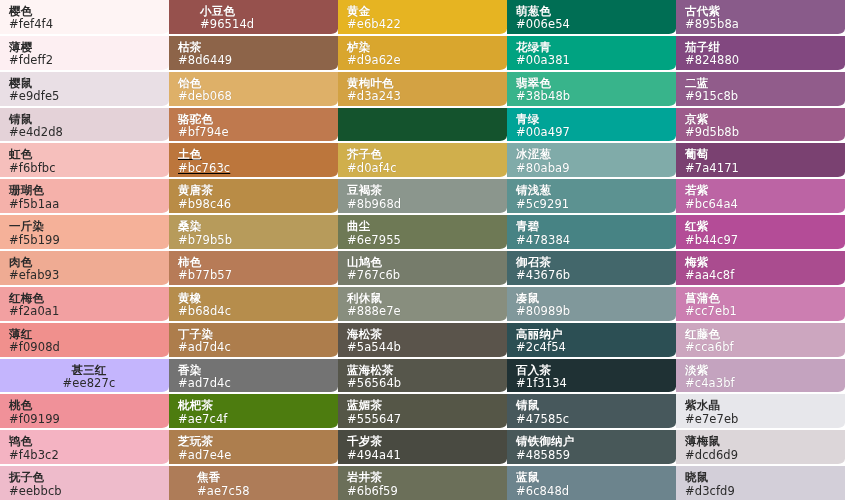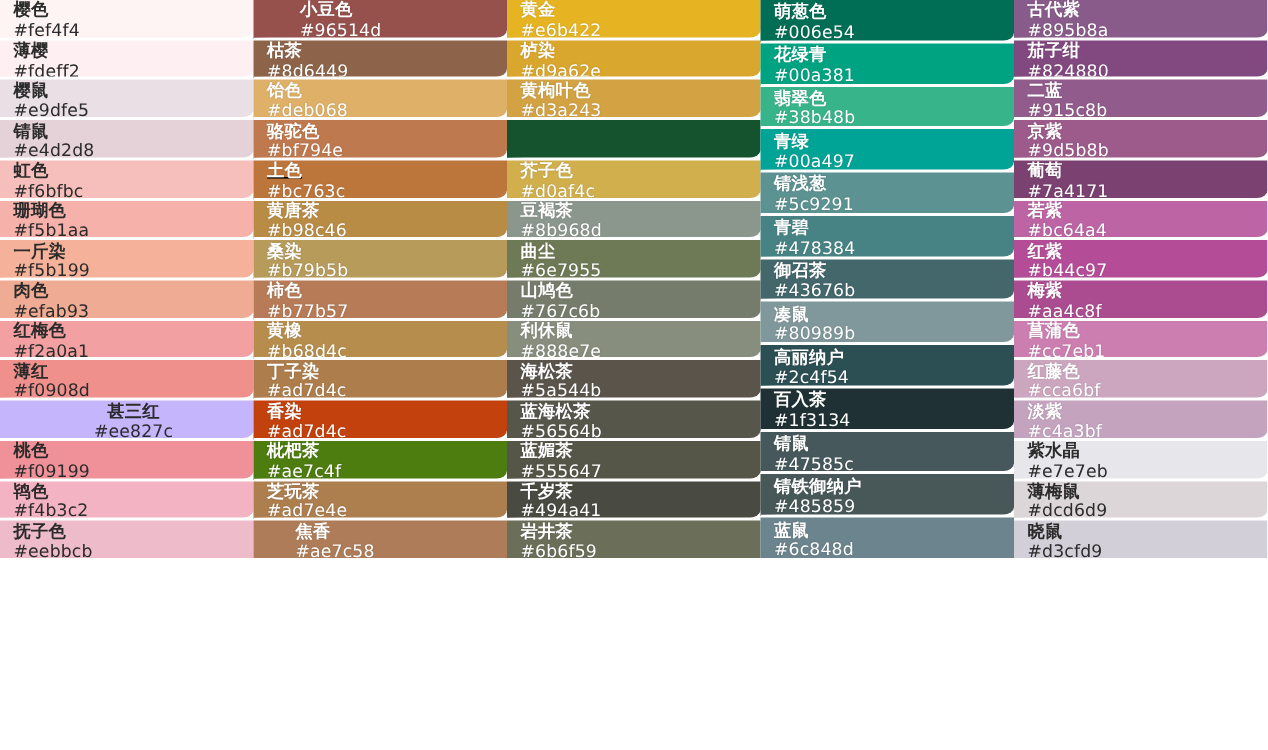--- a/index.html
+++ b/index.html
@@ -10,21 +10,21 @@
   }
   body {
     width: 845px;
     height: 500px;
     overflow: hidden;
     font-family: "DejaVu Sans", "Liberation Sans", sans-serif;
   }
 
   #palette-grid {
     width: 845px;
-    height: 372px;
+    height: 500px;
     display: flex;
     flex-direction: row;
     background: #ffffff;
   }
 
   .palette-column {
     flex: 1 1 0;
     display: flex;
     flex-direction: column;
     min-width: 0;
@@ -172,21 +172,21 @@
         <div class="swatch-hex">#b77b57</div>
       </div>
       <div class="swatch light-text" style="background: rgb(182, 141, 76);">
         <div class="swatch-name">黄橡</div>
         <div class="swatch-hex">#b68d4c</div>
       </div>
       <div class="swatch light-text" style="background: rgb(173, 125, 76);">
         <div class="swatch-name">丁子染</div>
         <div class="swatch-hex">#ad7d4c</div>
       </div>
-      <div class="swatch light-text" style="background: #c2410c;">
+      <div class="swatch light-text" style="background: #737373;">
         <div class="swatch-name">香染</div>
         <div class="swatch-hex">#ad7d4c</div>
       </div>
       <div class="swatch light-text" style="background: #4d7c0f;">
         <div class="swatch-name">枇杷茶</div>
         <div class="swatch-hex">#ae7c4f</div>
       </div>
       <div class="swatch light-text" style="background: rgb(173, 126, 78);">
         <div class="swatch-name">芝玩茶</div>
         <div class="swatch-hex">#ad7e4e</div>
@@ -264,20 +264,24 @@
         <div class="swatch-hex">#00a381</div>
       </div>
       <div class="swatch light-text" style="background: rgb(56, 180, 139);">
         <div class="swatch-name">翡翠色</div>
         <div class="swatch-hex">#38b48b</div>
       </div>
       <div class="swatch light-text" style="background: rgb(0, 164, 151);">
         <div class="swatch-name">青绿</div>
         <div class="swatch-hex">#00a497</div>
       </div>
+      <div class="swatch light-text" style="background: rgb(128, 171, 169);">
+        <div class="swatch-name">冰涩葱</div>
+        <div class="swatch-hex">#80aba9</div>
+      </div>
       <div class="swatch light-text" style="background: rgb(92, 146, 145);">
         <div class="swatch-name">锖浅葱</div>
         <div class="swatch-hex">#5c9291</div>
       </div>
       <div class="swatch light-text" style="background: rgb(71, 131, 132);">
         <div class="swatch-name">青碧</div>
         <div class="swatch-hex">#478384</div>
       </div>
       <div class="swatch light-text" style="background: rgb(67, 103, 107);">
         <div class="swatch-name">御召茶</div>

